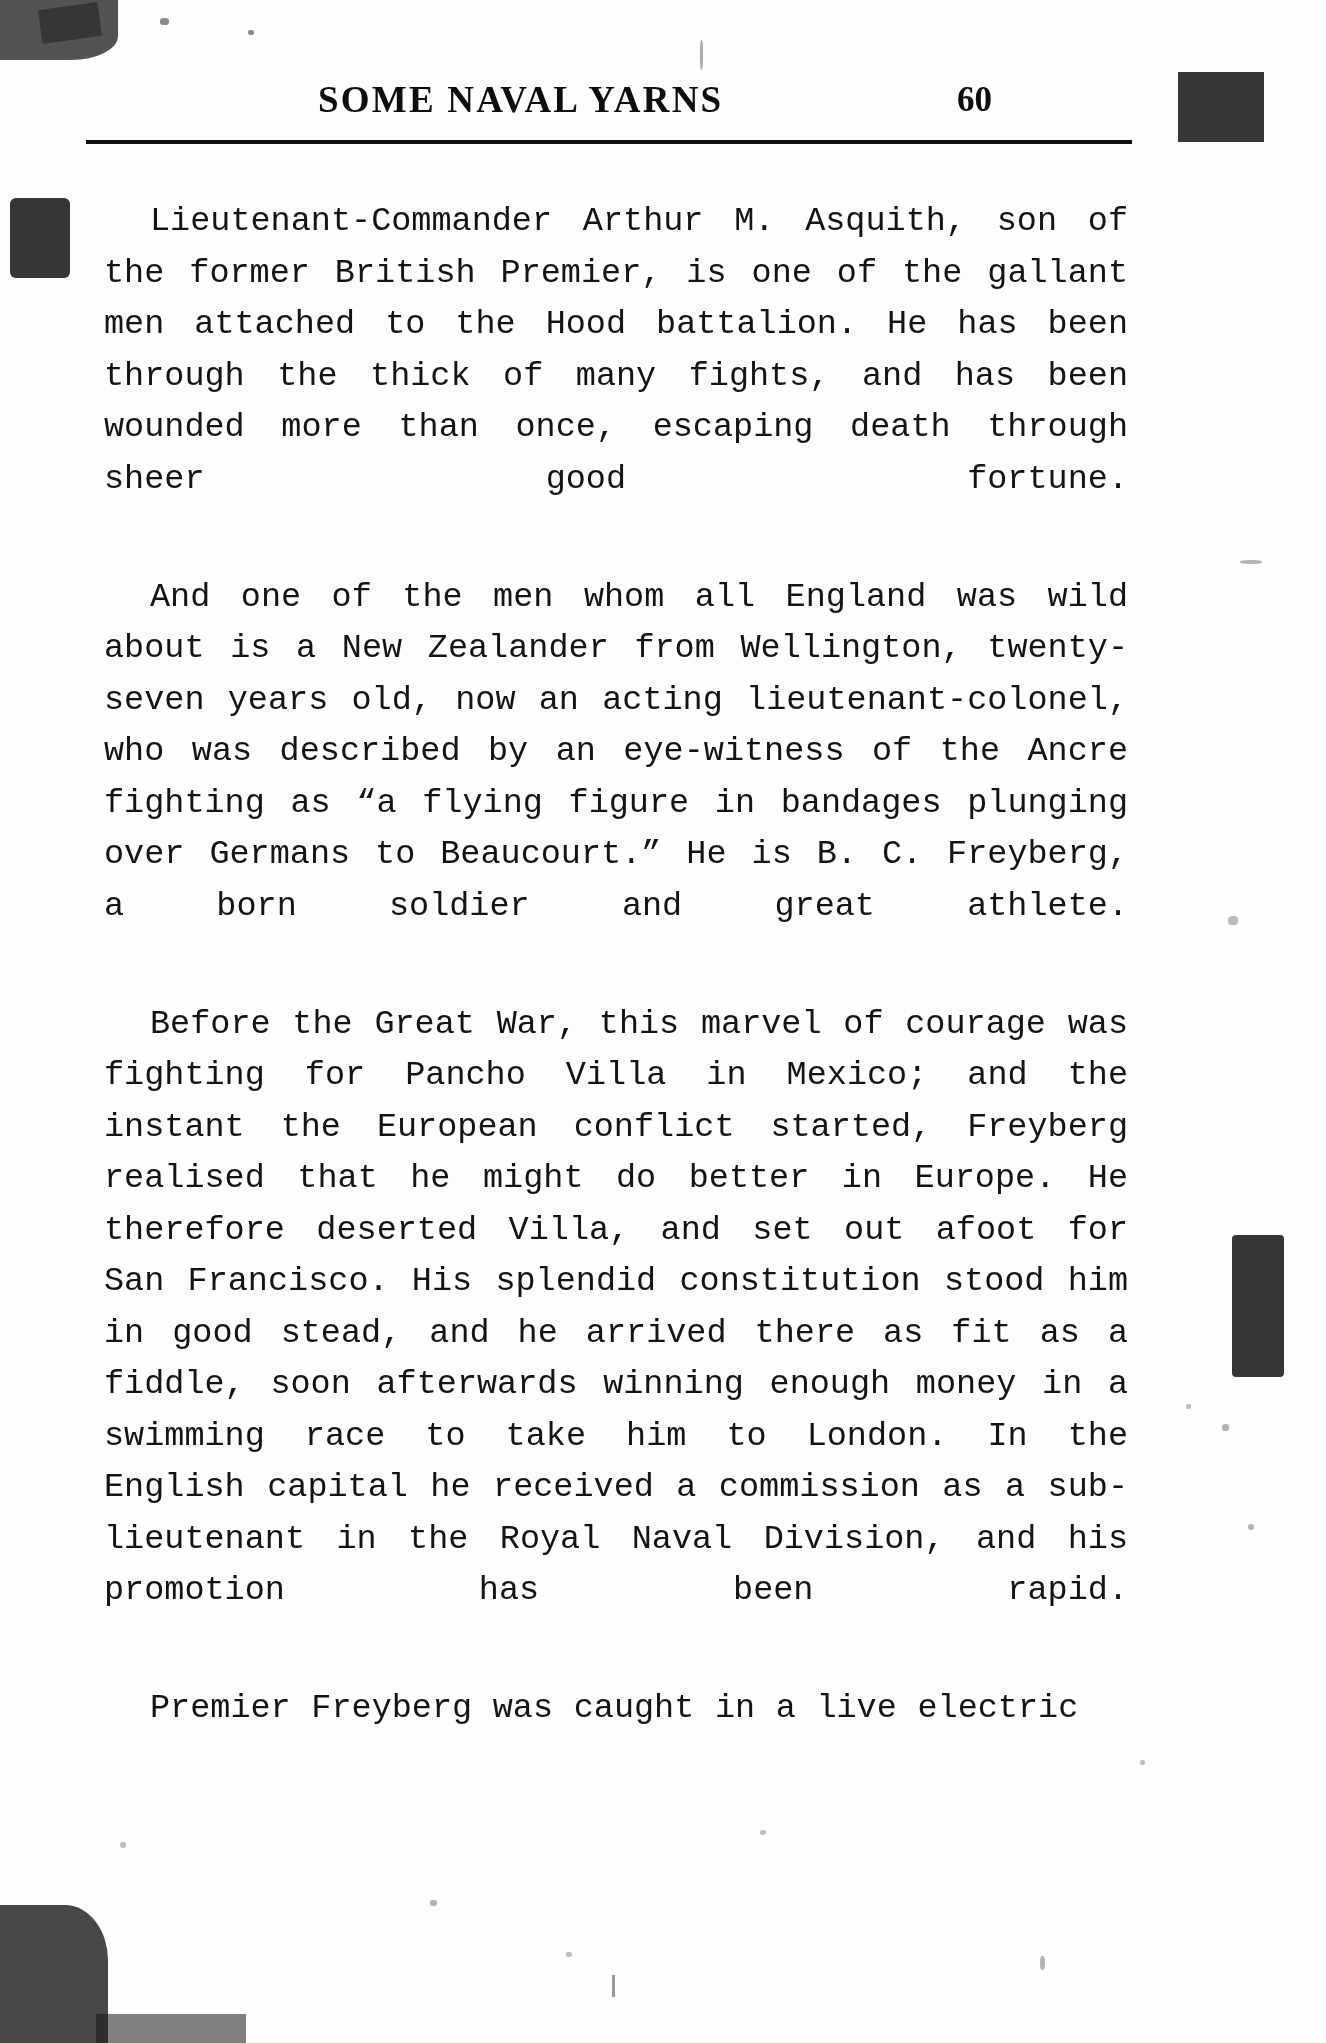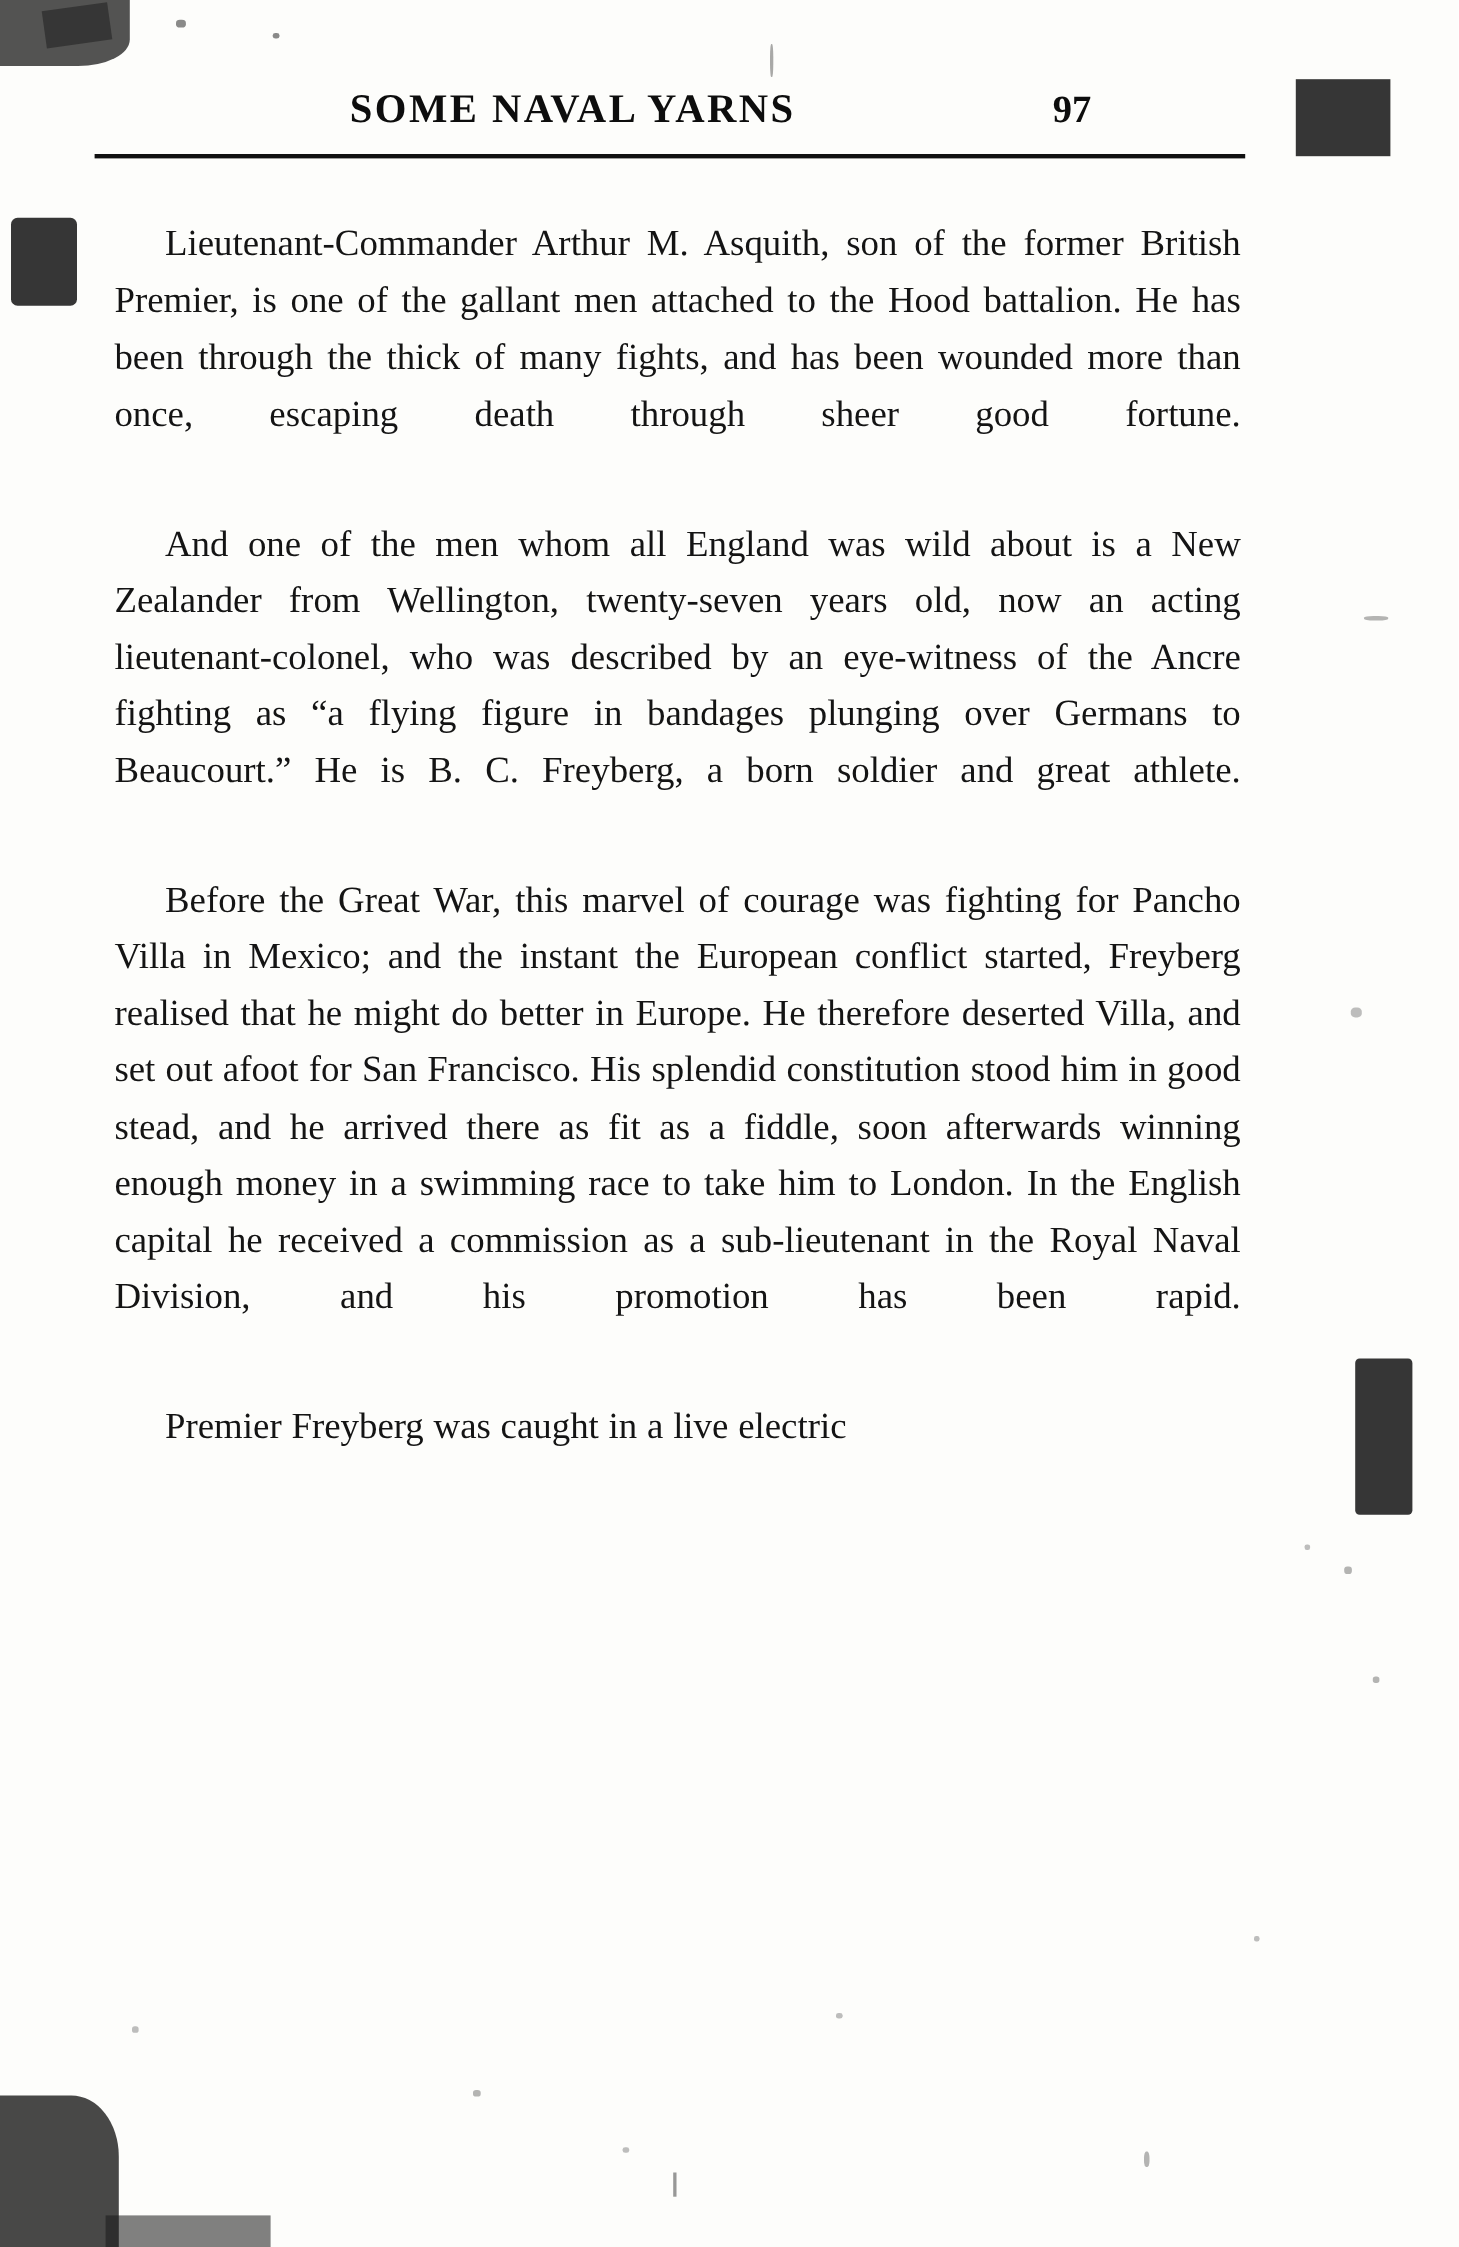--- a/index.html
+++ b/index.html
@@ -67,20 +67,21 @@
     height: 4px;
     background: #111111;
   }
 
   
   .body {
     position: absolute;
     left: 104px;
     top: 196px;
     width: 1024px;
+    font-family: Liberation Mono, monospace;
   }
   .para {
     margin: 0 0 0 0;
     text-align: justify;
     text-justify: inter-word;
     font-size: 33.5px;
     line-height: 51.5px;
     color: #141414;
     word-spacing: 0.5px;
   }
@@ -131,21 +132,21 @@
   <div class="speck" style="left:1186px;top:1404px;width:5px;height:5px;opacity:.3;"></div>
   <div class="speck" style="left:120px;top:1842px;width:6px;height:6px;opacity:.3;"></div>
   <div class="speck" style="left:430px;top:1900px;width:7px;height:6px;opacity:.35;"></div>
   <div class="speck" style="left:566px;top:1952px;width:6px;height:5px;opacity:.3;"></div>
   <div class="speck" style="left:1040px;top:1956px;width:5px;height:14px;opacity:.35;"></div>
   <div class="speck" style="left:760px;top:1830px;width:6px;height:5px;opacity:.3;"></div>
   <div class="speck" style="left:1140px;top:1760px;width:5px;height:5px;opacity:.3;"></div>
 
   <div class="header">
     <div class="header-title">SOME NAVAL YARNS</div>
-    <div class="header-page-number">97</div>
+    <div class="header-page-number">60</div>
     <div class="rule"></div>
   </div>
 
   <div class="body">
     <p class="para indent">Lieutenant-Commander Arthur M. Asquith, son of the former British Premier, is one of the gallant men attached to the Hood battalion. He has been through the thick of many fights, and has been wounded more than once, escaping death through sheer good fortune.</p>
     <p class="para indent">And one of the men whom all England was wild about is a New Zealander from Wellington, twenty-seven years old, now an acting lieutenant-colonel, who was described by an eye-witness of the Ancre fighting as “a flying figure in bandages plunging over Germans to Beaucourt.” He is B. C. Freyberg, a born soldier and great athlete.</p>
     <p class="para indent">Before the Great War, this marvel of courage was fighting for Pancho Villa in Mexico; and the instant the European conflict started, Freyberg realised that he might do better in Europe. He therefore deserted Villa, and set out afoot for San Francisco.  His splendid constitution stood him in good stead, and he arrived there as fit as a fiddle, soon afterwards winning enough money in a swimming race to take him to London.  In the English capital he received a commission as a sub-lieutenant in the Royal Naval Division, and his promotion has been rapid.</p>
     <p class="para indent nojust">Premier Freyberg was caught in a live electric</p>
   </div>
 

